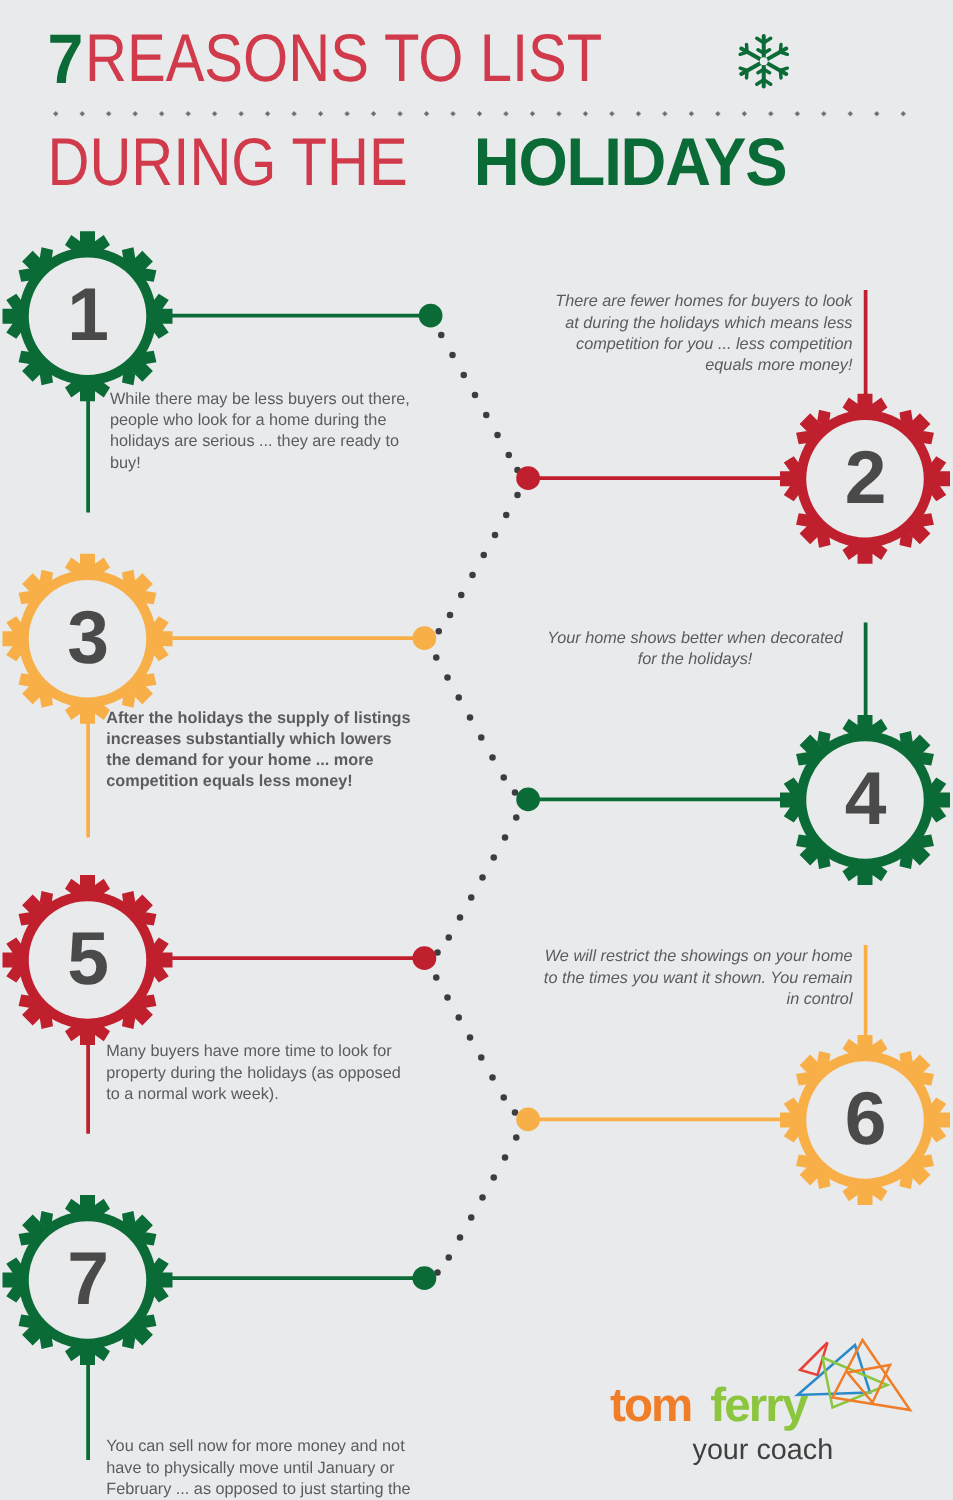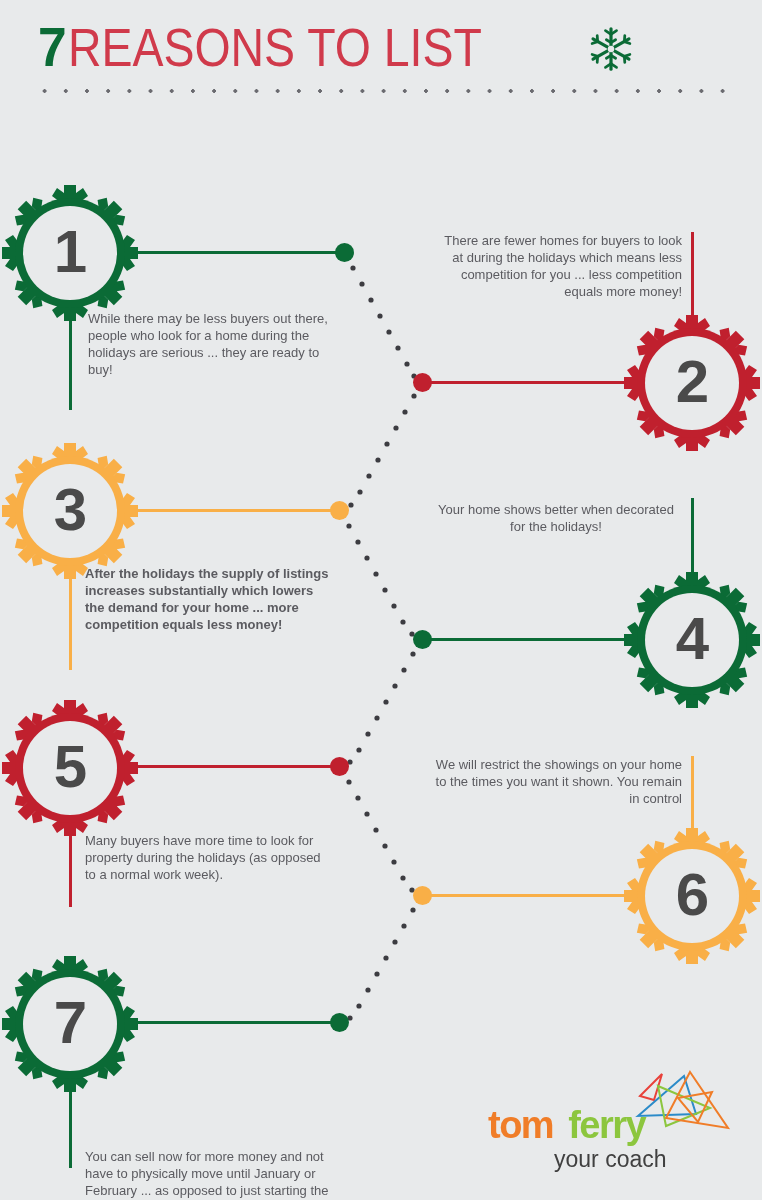--- a/index.html
+++ b/index.html
@@ -144,21 +144,21 @@
     border-radius: 50%;
   }
   .body-text {
     position: absolute;
     font-size: 13px;
     line-height: 17px;
     color: #5b5b60;
     font-family: "Liberation Sans", sans-serif;
   }
   .align-left  { text-align: left; }
-  .align-right { text-align: right; }
+  .align-right { text-align: right; font-style: italic; }
 
   
   #spine {
     position: absolute;
     left: 0;
     top: 0;
     width: 762px;
     height: 1200px;
     pointer-events: none;
   }
@@ -236,20 +236,24 @@
             <line x1="50" y1="64" x2="40" y2="70"></line>
               <line x1="50" y1="64" x2="60" y2="70"></line>
           </g>
         </g>
         <circle cx="50" cy="50" r="7" fill="#e8eaeb"></circle>
       </svg>
     </div>
 
     <div id="dotted-rule"></div>
 
+    <div class="title-line" id="title-line-2">
+      <span id="title-during">DURING THE</span>
+      <span id="title-holidays">HOLIDAYS</span>
+    </div>
   </div>
 
   <svg id="spine" viewBox="0 0 762 1200">
     <g fill="#3c3c41">
 
       <circle cx="353" cy="268" r="2.6"></circle>
         <circle cx="362" cy="284" r="2.6"></circle>
       <circle cx="371" cy="300" r="2.6"></circle>
         <circle cx="380" cy="316" r="2.6"></circle>
       <circle cx="389" cy="332" r="2.6"></circle>

